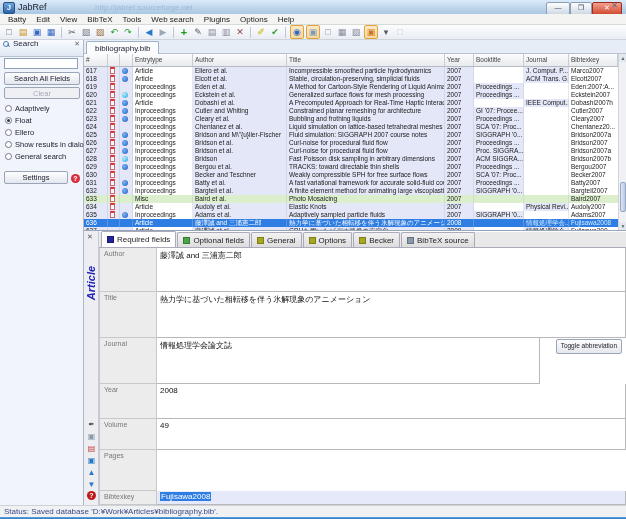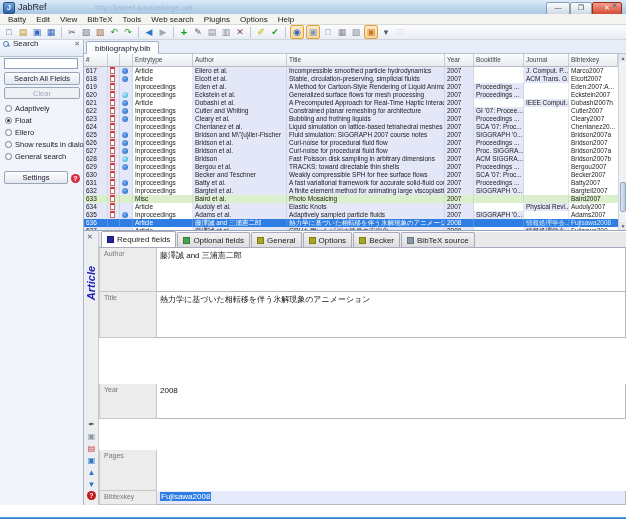--- a/index.html
+++ b/index.html
@@ -515,28 +515,38 @@
       </div>
     <div id="ed-fields">
         <div class="fld-row" style="top: 0px; height: 44px;">
           <div class="fld-label">Author</div>
           <div class="fld-box" style="height: 44px;"><span>藤澤誠 and 三浦憲二郎</span></div>
         </div>
         <div class="fld-row" style="top: 44px; height: 46px;">
           <div class="fld-label">Title</div>
           <div class="fld-box" style="height: 46px;"><span>熱力学に基づいた相転移を伴う氷解現象のアニメーション</span></div>
         </div>
+        <div class="fld-row" style="top: 90px; height: 46px;">
+          <div class="fld-label">Journal</div>
+          <div class="fld-box" style="height: 46px; margin-right: 86px;"><span>情報処理学会論文誌</span></div>
+          <div class="fld-btn" style="right: 4px; position: absolute;">Toggle abbreviation</div>
+        </div>
         <div class="fld-row" style="top: 136px; height: 35px;">
           <div class="fld-label">Year</div>
           <div class="fld-box" style="height: 35px;"><span>2008</span></div>
         </div>
+        <div class="fld-row" style="top: 171px; height: 31px;">
+          <div class="fld-label">Volume</div>
+          <div class="fld-box" style="height: 31px;"><span>49</span></div>
+        </div>
         <div class="fld-row" style="top: 202px; height: 41px;">
           <div class="fld-label">Pages</div>
         </div>
         <div class="fld-row" id="bibkey-row" style="top: 243px; height: 14px;">
           <div class="fld-label">Bibtexkey</div>
           <div class="fld-box" style="height: 14px;"><span id="bibkey-sel">Fujisawa2008</span></div>
         </div>
       </div>
   </div>
 
+  <div id="statusbar">Status: Saved database 'D:¥Work¥Articles¥bibliography.bib'.</div>
   <div id="bottomedge"></div>
 </div>
 
 </body></html>

